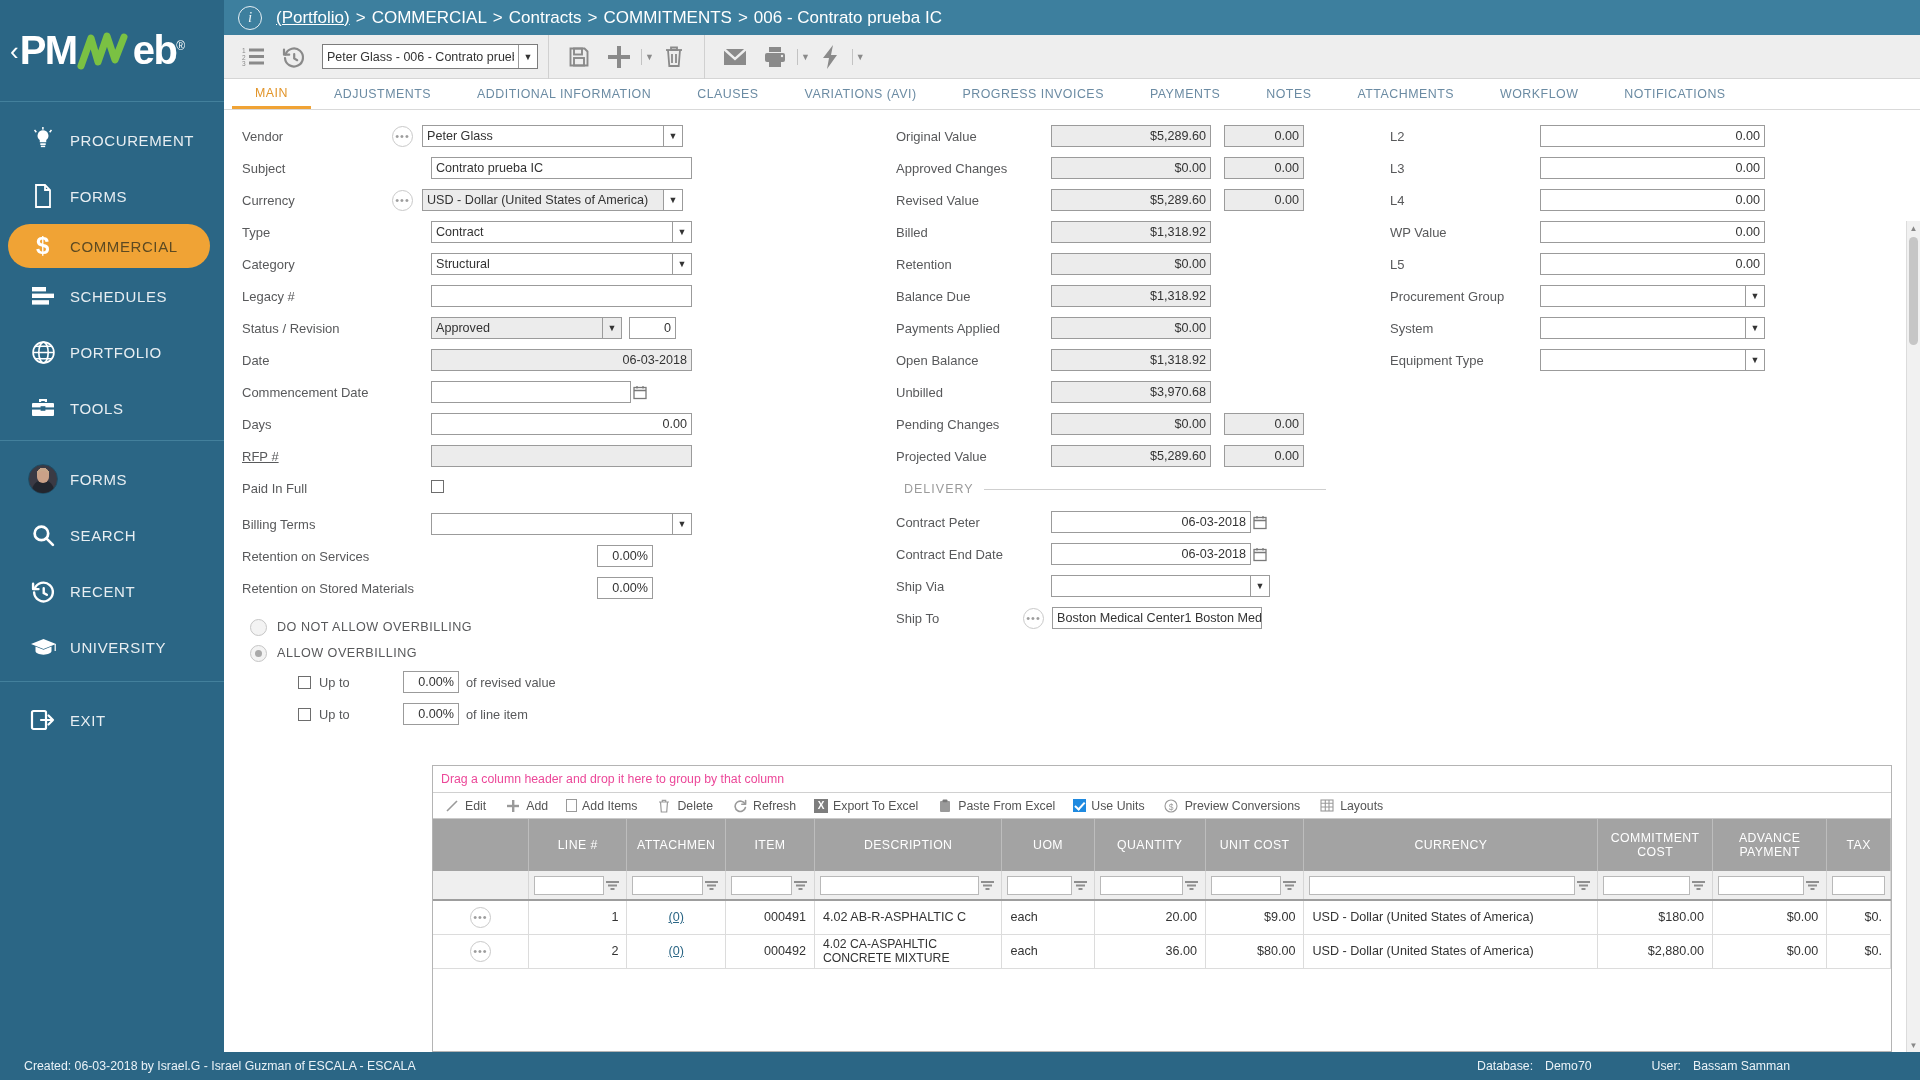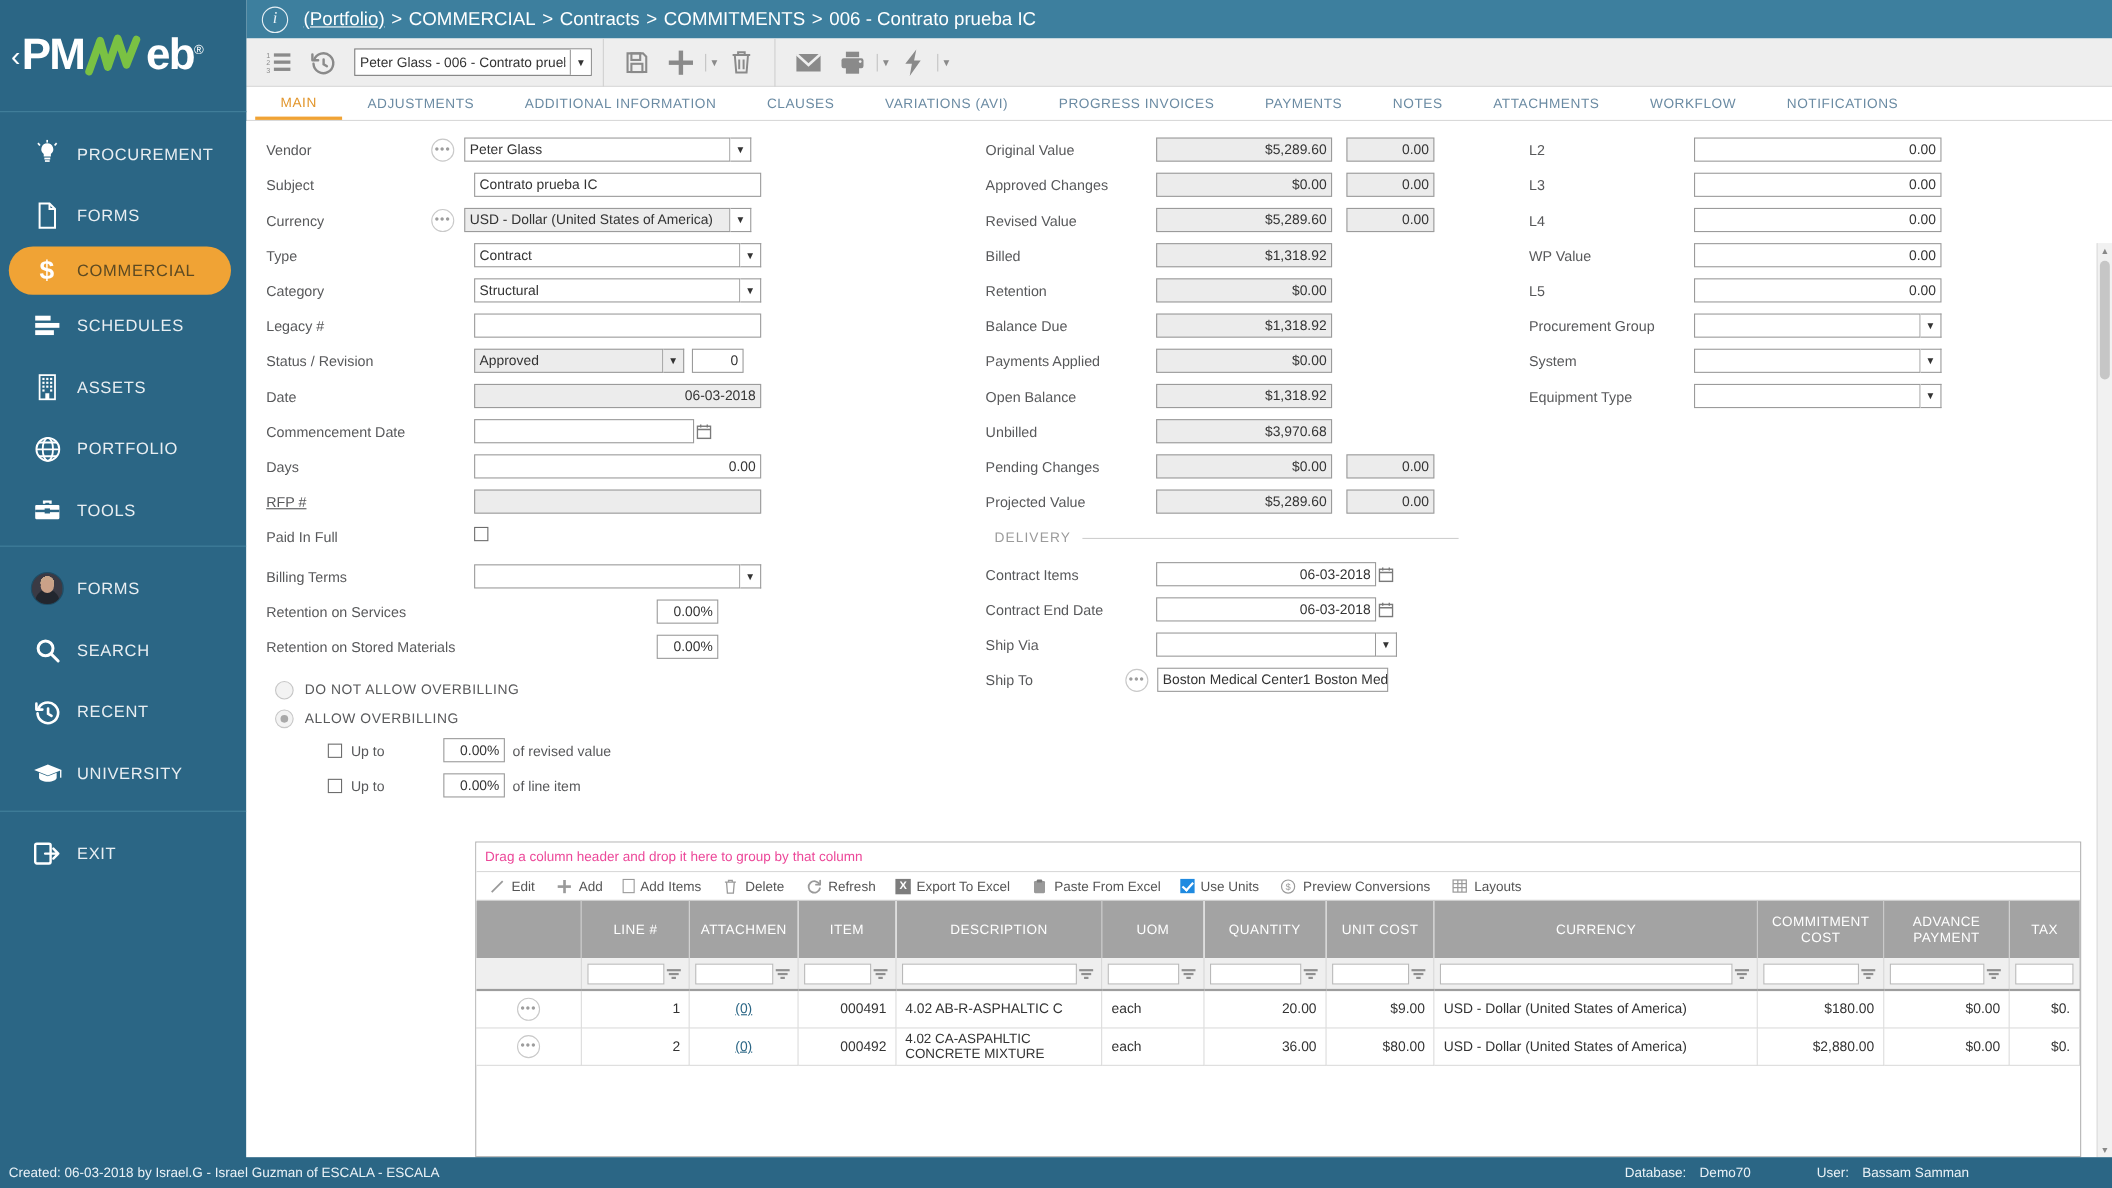--- a/index.html
+++ b/index.html
@@ -239,21 +239,21 @@
   .ta-c { text-align: center; }
   .rowbtn {
     width: 21px; height: 21px; border-radius: 50%; border: 1.5px solid #c9c9c9;
     color: #9d9d9d; display: flex; align-items: center; justify-content: center;
     font-size: 11px; letter-spacing: 1px; margin: 0 auto;
   }
   .lnk { color: #2b6685; text-decoration: underline; }
 
   
   .statusbar {
-    position: absolute; left: 0; right: 0; bottom: 0; height: 28px;
+    position: absolute; left: 16px; right: 0; bottom: 0; height: 28px;
     background: #2b6685; color: #eaf2f7; font-size: 12.3px;
     display: flex; align-items: center; padding-left: 8px;
   }
   .sb-right { margin-left: auto; display: flex; padding-right: 130px; }
   .sb-right span { margin-left: 60px; }
 
   
   .vscroll {
     position: absolute; right: 0; top: 111px; bottom: 28px; width: 14px;
     background: #f1f1f1; border-left: 1px solid #dcdcdc;
@@ -309,42 +309,20 @@
       </div>
       <div class="nav-item">
         <span class="ico">
           <svg width="26" height="22" viewBox="0 0 26 22" fill="#fff">
               <rect x="2" y="2" width="14" height="4.4"></rect>
               <rect x="2" y="8.6" width="22" height="4.4"></rect>
               <rect x="2" y="15.2" width="17" height="4.4"></rect>
             </svg>
         </span>
         <span class="lbl">SCHEDULES</span>
-      </div>
-      <div class="nav-item">
-        <span class="ico">
-          <svg width="22" height="26" viewBox="0 0 20 26" fill="none" stroke="#fff" stroke-width="1.6">
-              <rect x="3" y="2" width="14" height="22"></rect>
-              <g fill="#fff" stroke="none">
-                <rect x="5.5" y="4.5" width="2" height="2"></rect>
-                <rect x="9" y="4.5" width="2" height="2"></rect>
-                <rect x="12.5" y="4.5" width="2" height="2"></rect>
-                <rect x="5.5" y="8" width="2" height="2"></rect>
-                <rect x="9" y="8" width="2" height="2"></rect>
-                <rect x="12.5" y="8" width="2" height="2"></rect>
-                <rect x="5.5" y="11.5" width="2" height="2"></rect>
-                <rect x="9" y="11.5" width="2" height="2"></rect>
-                <rect x="12.5" y="11.5" width="2" height="2"></rect>
-                <rect x="5.5" y="15" width="2" height="2"></rect>
-                <rect x="12.5" y="15" width="2" height="2"></rect>
-                <rect x="8.2" y="18.5" width="3.6" height="5.5"></rect>
-              </g>
-            </svg>
-        </span>
-        <span class="lbl">ASSETS</span>
       </div>
       <div class="nav-item">
         <span class="ico">
           <svg width="25" height="25" viewBox="0 0 24 24" fill="none" stroke="#fff" stroke-width="1.6">
               <circle cx="12" cy="12" r="10"></circle>
               <ellipse cx="12" cy="12" rx="4.5" ry="10"></ellipse>
               <path d="M2 12h20M4 6h16M4 18h16"></path>
             </svg>
         </span>
         <span class="lbl">PORTFOLIO</span>
@@ -733,21 +711,21 @@
           <div class="inp ro num" style="width:80px; margin-left:13px">0.00</div>
         </div>
 
         <div class="section-head" style="margin-top:4px; width:430px">
           <span style="width:8px"></span>
           <span class="txt">DELIVERY</span>
           <span class="line"></span>
         </div>
 
         <div class="frow" style="margin-top:4px">
-          <div class="flabel" style="width:155px">Contract Items</div>
+          <div class="flabel" style="width:155px">Contract Peter</div>
           <div class="inp num" style="width:200px">06-03-2018</div>
           <div class="cal-icon">
             <svg width="14" height="15" viewBox="0 0 14 15" fill="none" stroke="#7a7a7a" stroke-width="1.3">
                 <rect x="1" y="2.5" width="12" height="11"></rect>
                 <path d="M1 5.5h12M4 1v2.6M10 1v2.6"></path>
               </svg>
           </div>
         </div>
         <div class="frow">
           <div class="flabel" style="width:155px">Contract End Date</div>

